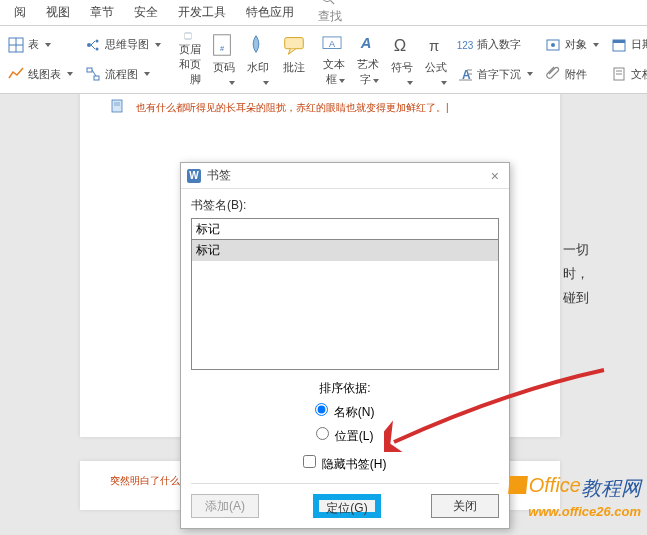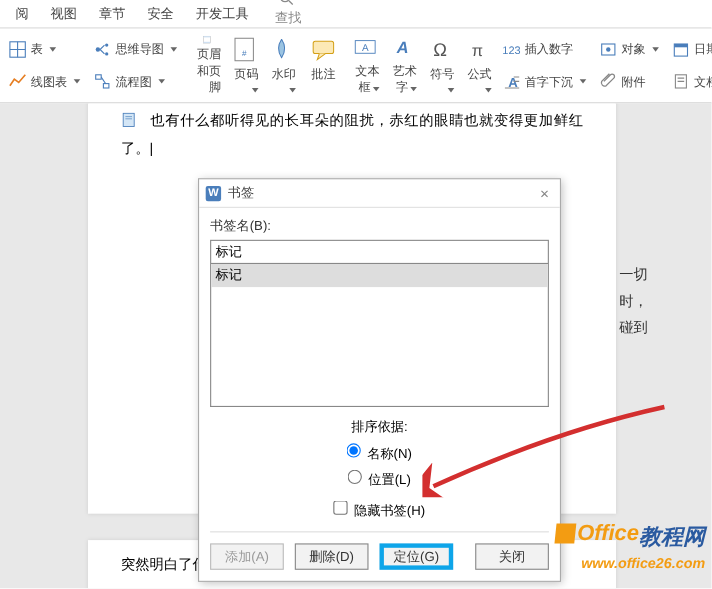--- a/index.html
+++ b/index.html
@@ -93,22 +93,22 @@
     .page {
       background: #fff;
       width: 480px;
       margin-left: 80px;
       padding: 10px 30px 20px 30px;
       box-shadow: 0 0 4px rgba(0,0,0,0.1);
     }
     .page1 { margin-top: -6px; }
     .page2 { margin-top: 24px; }
     .para {
-      font-size: 13px;
-      color: #000000;
+      font-size: 10px;
+      color: #c2410c;
       line-height: 1.9;
       text-align: justify;
     }
     .bookmark-icon {
       display: inline-flex;
       width: 14px;
       height: 14px;
       margin-right: 12px;
       vertical-align: -2px;
     }
@@ -158,36 +158,36 @@
     .dlg-row { margin-top: 10px; display: flex; align-items: center; gap: 6px; flex-direction: column; }
     .dlg-buttons {
       border-top: 1px solid #ddd; margin-top: 10px; padding-top: 10px;
       display: flex; gap: 10px;
     }
     .dlg-btn {
       width: 68px; height: 24px; border: 1px solid #888; background: #f2f2f2;
       font-size: 12px; color: #333; cursor: pointer; font-family: Liberation Sans, sans-serif;
     }
     .dlg-btn:disabled { color: #999; border-color: #bbb; }
-    .dlg-btn.primary { border: 4px solid #0ea5e9; }
+    .dlg-btn.primary { border: 6px solid #0ea5e9; margin-left: 44px; }
     .spacer { flex: 1; }
     input[type=radio], input[type=checkbox] { margin: 0 2px 0 0; }
     
     .arrow {
       position: absolute;
       left: 384px; top: 362px;
       width: 230px; height: 90px;
       pointer-events: none;
     }
     
     .wm {
       position: absolute;
       right: 6px; bottom: 34px;
       font-size: 20px;
-      font-weight: bold;
+      font-weight: normal;
       pointer-events: none;
     }
     .wm .orange { color: #f39c12; display: inline-flex; align-items: center; font-style: italic; }
     .wm .cube { width:18px; height:18px; background:#f39c12; display:inline-block; margin-right: 2px; transform: skewX(-6deg); }
     .wm .blue { color: #2a5aa0; font-style: italic; }
     .wm2 {
       position: absolute; right: 6px; bottom: 16px;
       font-size: 13px; color: #f39c12; font-weight: bold;
       pointer-events: none;
       font-style: italic;
@@ -195,20 +195,21 @@
   </style>
 </head>
 <body>
 
 <div class="tabs">
   <div class="tab">阅</div>
   <div class="tab">视图</div>
   <div class="tab">章节</div>
   <div class="tab">安全</div>
   <div class="tab">开发工具</div>
+  <div class="tab">特色应用</div>
   <div class="search-wrap">
     <span class="search-icon">
       <svg viewBox="0 0 16 16" fill="none">
           <circle cx="7" cy="7" r="5" stroke="#888" stroke-width="1.3"></circle>
           <line x1="11" y1="11" x2="15" y2="15" stroke="#888" stroke-width="1.3"></line>
         </svg>
     </span>
     <span class="search-text">查找</span>
   </div>
 </div>
@@ -401,21 +402,20 @@
     <div class="dlg-row">
       <span>排序依据:</span>
       <label><input type="radio" name="sort" checked="" style=""> <span>名称(N)</span></label>
       <label><input type="radio" name="sort" style=""> <span>位置(L)</span></label>
     </div>
     <div class="dlg-row">
       <label><input type="checkbox" style=""> <span>隐藏书签(H)</span></label>
     </div>
     <div class="dlg-buttons">
       <button class="dlg-btn" disabled="">添加(A)</button>
-      <button class="dlg-btn">删除(D)</button>
       <button class="dlg-btn primary">定位(G)</button>
       <div class="spacer"></div>
       <button class="dlg-btn">关闭</button>
     </div>
   </div>
 </div>
 
 <svg class="arrow" viewBox="0 0 230 90">
   <defs>
     <marker id="ah" markerWidth="12" markerHeight="12" refX="2" refY="5" orient="auto">

